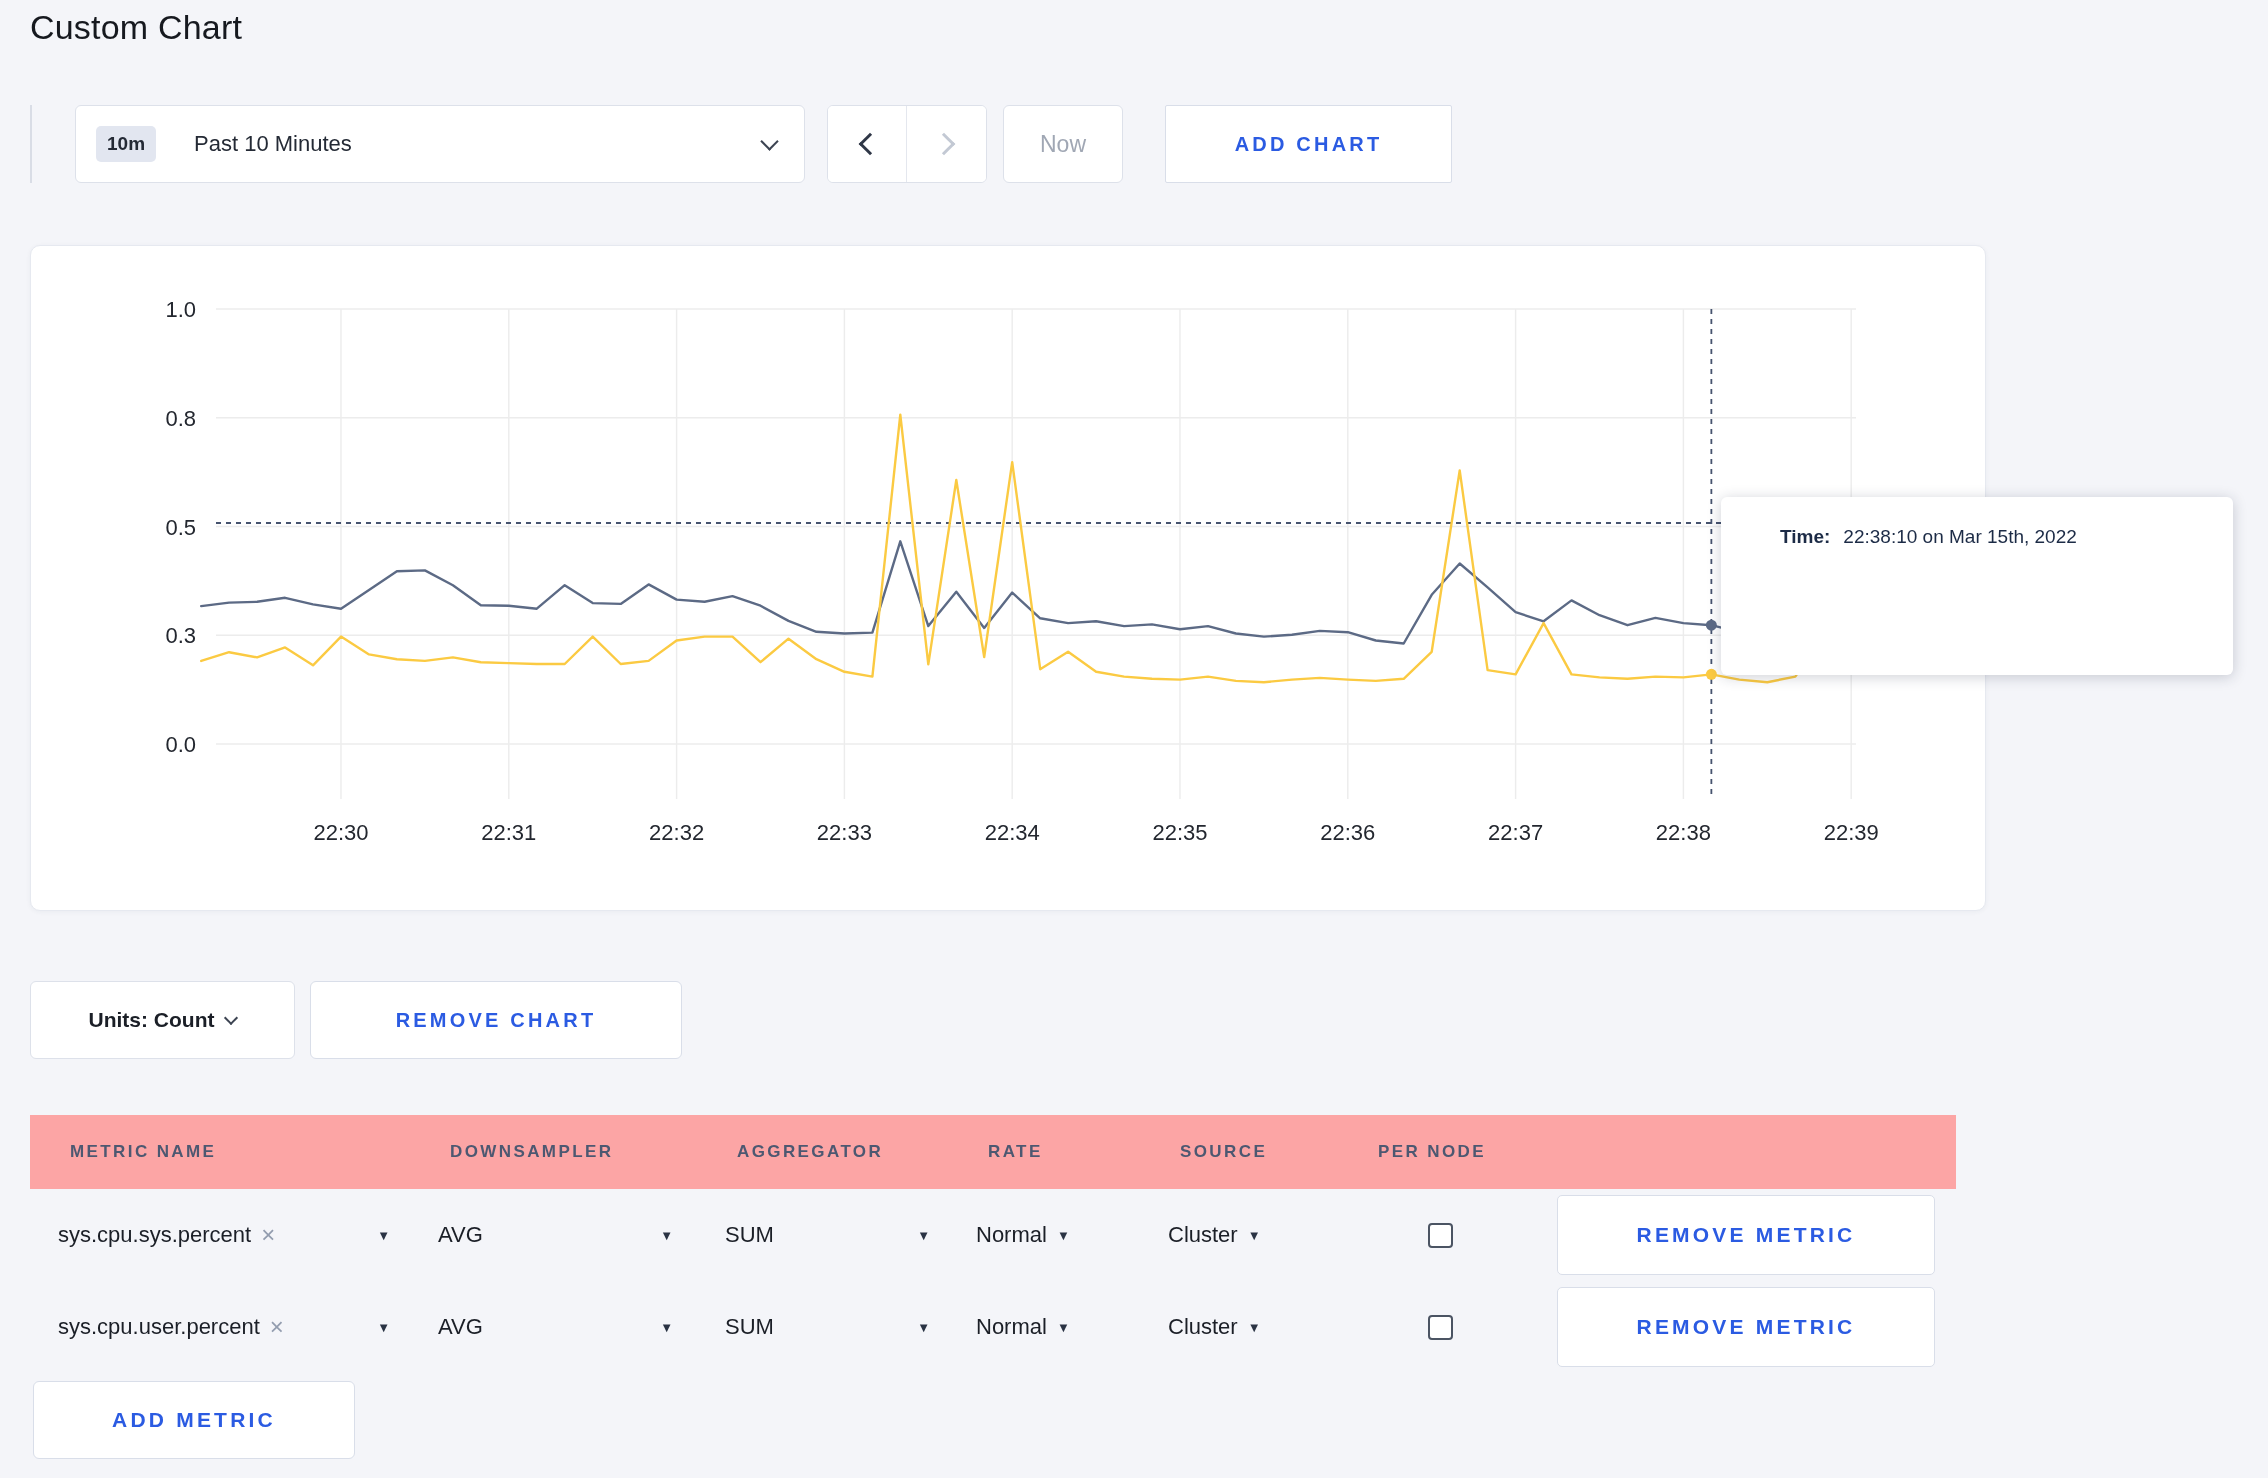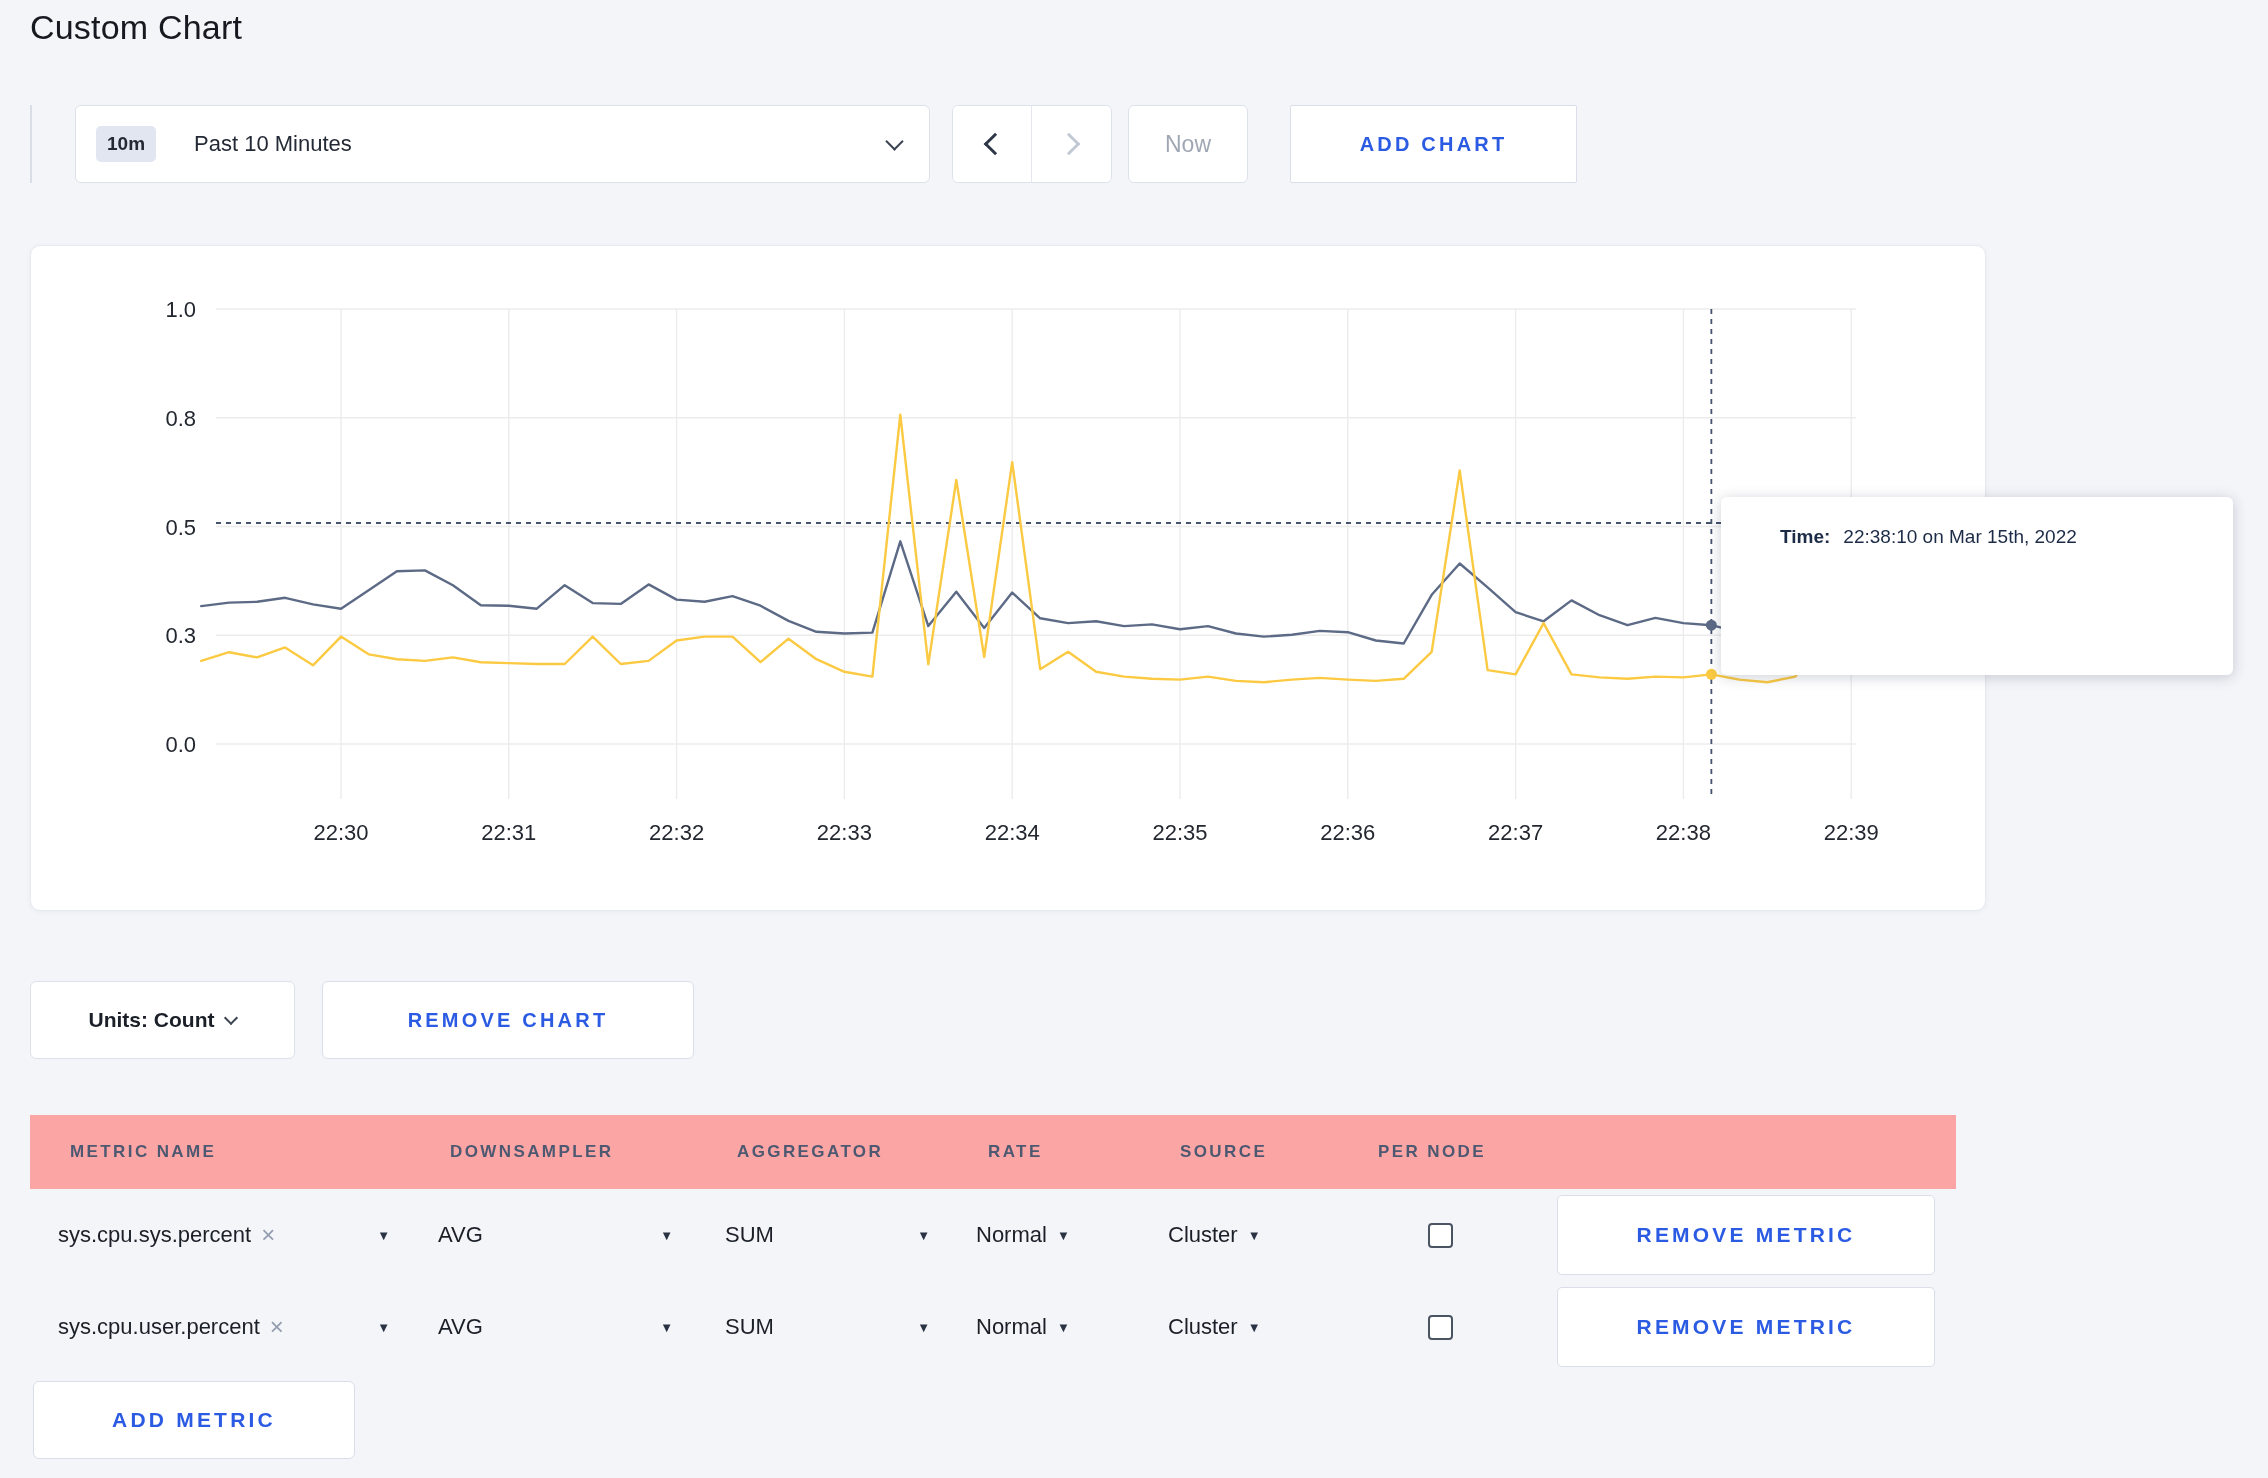--- a/index.html
+++ b/index.html
@@ -12,21 +12,21 @@
   }
   .page { position:relative; width:2268px; height:1478px; padding:8px 0 0 30px; }
 
   
   .page-title { font-size:34px; font-weight:400; color:#16191f; letter-spacing:.2px; }
 
   
   .toolbar { display:flex; align-items:stretch; height:78px; margin-top:58px; position:relative; }
   .toolbar-divider { width:2px; background:#d9dde6; margin-right:43px; }
   .time-select {
-    width:855px; background:#fff; border:1.5px solid #dde1ea; border-radius:6px;
+    width:730px; background:#fff; border:1.5px solid #dde1ea; border-radius:6px;
     display:flex; align-items:center; padding:0 28px 0 20px; cursor:pointer;
   }
   .badge {
     background:#e2e6f0; color:#242a35; font-weight:700; font-size:19px;
     border-radius:5px; padding:7px 11px; margin-right:38px;
   }
   .time-label { font-size:22px; font-weight:500; color:#242a35; flex:1; }
   .chev { width:13px; height:13px; border-right:2.5px solid #3c4452; border-bottom:2.5px solid #3c4452;
           transform:rotate(45deg); margin-top:-6px; }
   .pager { display:flex; margin-left:22px; background:#fff; border:1.5px solid #dde1ea; border-radius:6px; overflow:hidden; }
@@ -65,21 +65,21 @@
   .tt-val { margin-left:11px; }
 
   
   .chart-actions { display:flex; margin-top:70px; height:78px; }
   .units-btn {
     width:265px; background:#fff; border:1.5px solid #dde1ea; border-radius:6px;
     font-family:inherit; font-size:21px; font-weight:700; color:#1b1f27;
     display:flex; align-items:center; justify-content:center; gap:12px; cursor:pointer;
   }
   .chev.small { width:10px; height:10px; border-width:2px; margin-top:-4px; }
-  .remove-chart { margin-left:27px; width:372px; border-radius:6px; }
+  .remove-chart { margin-left:15px; width:372px; border-radius:6px; }
 
   
   .metrics { margin-top:56px; }
   .mt-grid { display:grid; grid-template-columns:380px 287px 251px 192px 198px 179px 1fr; align-items:center; padding-left:28px; }
   .mt-header { width:1926px; height:74px; background:#fca5a5; }
   .mt-h { font-size:17px; font-weight:600; letter-spacing:2.4px; color:#4d5871; padding-left:12px; }
   .mt-row { width:1926px; height:92px; }
   .cell { display:flex; align-items:center; font-size:22px; color:#1b1f27; }
   .metric-cell { width:332px; justify-content:space-between; cursor:pointer; }
   .mgroup { display:flex; align-items:center; }

